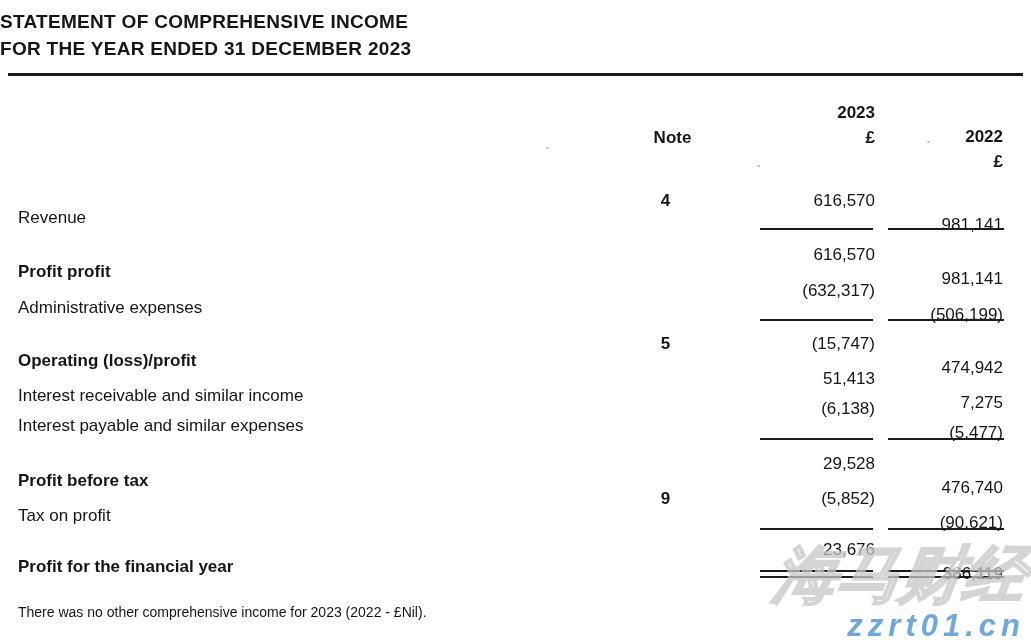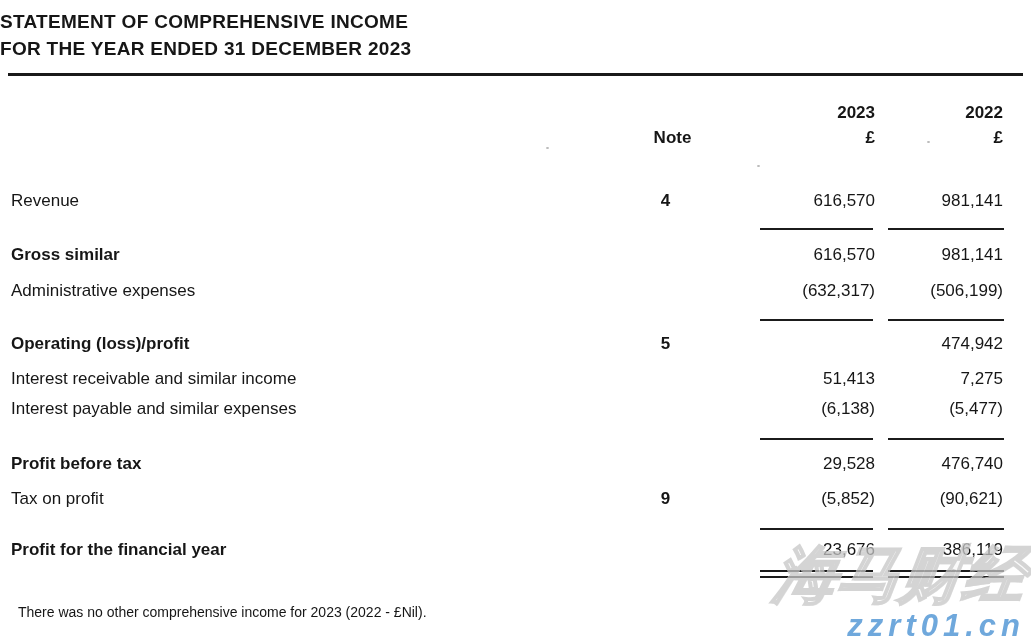--- a/index.html
+++ b/index.html
@@ -12,25 +12,25 @@
   .doc-title {
     position:absolute; top:8px; left:0; width:1031px;
     text-align:left; font-weight:bold; font-size:19px; line-height:27px;
     letter-spacing:0.3px;
   }
   .top-rule {
     position:absolute; top:73px; left:8px; width:1015px;
     border-top:3px solid #191919; height:0;
   }
   .trow { position:absolute; left:0; width:1031px; height:22px; font-size:17px; white-space:nowrap; }
-  .trow .lbl  { position:absolute; left:11px; }
+  .trow .lbl  { position:absolute; left:18px;margin-top:17px; }
   .trow .note { position:absolute; left:608px; width:115px; text-align:center; font-weight:bold; }
   .trow .note.hdr { width:129px; }
   .trow .v1   { position:absolute; left:713px; width:162px; text-align:right; }
-  .trow .v2   { position:absolute; left:841px; width:162px; text-align:right; }
+  .trow .v2   { position:absolute; left:841px; width:162px; text-align:right;margin-top:24px; }
   .trow.b .lbl { font-weight:bold; }
   .trow.hd { font-weight:bold;text-decoration:underline; }
   .rl { position:absolute; height:0; border-top:2px solid #1b1b1b; }
   .rl.s1 { left:760px; width:113px; }
   .rl.s2 { left:888px; width:116px; }
   .footnote { position:absolute; top:604px; left:18px; font-size:14px; }
   .speck { position:absolute; width:3px; height:2px; background:#9a9a9a; border-radius:50%; opacity:.7; }
   .wm { position:absolute; pointer-events:none; }
   .wm-brand {
     top:544px; right:4px;
@@ -75,37 +75,38 @@
     <span class="lbl">Revenue</span>
     <span class="note">4</span>
     <span class="v1">616,570</span>
     <span class="v2">981,141</span>
   </div>
 
   <div class="rl s1" style="top:228px"></div>
   <div class="rl s2" style="top:228px"></div>
 
   <div class="trow b" style="top:245px">
-    <span class="lbl">Gross similar</span>
+    <span class="lbl">Profit profit</span>
     <span class="v1">616,570</span>
     <span class="v2">981,141</span>
   </div>
 
   <div class="trow" style="top:281px">
     <span class="lbl">Administrative expenses</span>
     <span class="v1">(632,317)</span>
     <span class="v2">(506,199)</span>
   </div>
 
   <div class="rl s1" style="top:319px"></div>
   <div class="rl s2" style="top:319px"></div>
 
   <div class="trow b" style="top:334px">
     <span class="lbl">Operating (loss)/profit</span>
     <span class="note">5</span>
+    <span class="v1">(15,747)</span>
     <span class="v2">474,942</span>
   </div>
 
   <div class="trow" style="top:369px">
     <span class="lbl">Interest receivable and similar income</span>
     <span class="v1">51,413</span>
     <span class="v2">7,275</span>
   </div>
 
   <div class="trow" style="top:399px">

